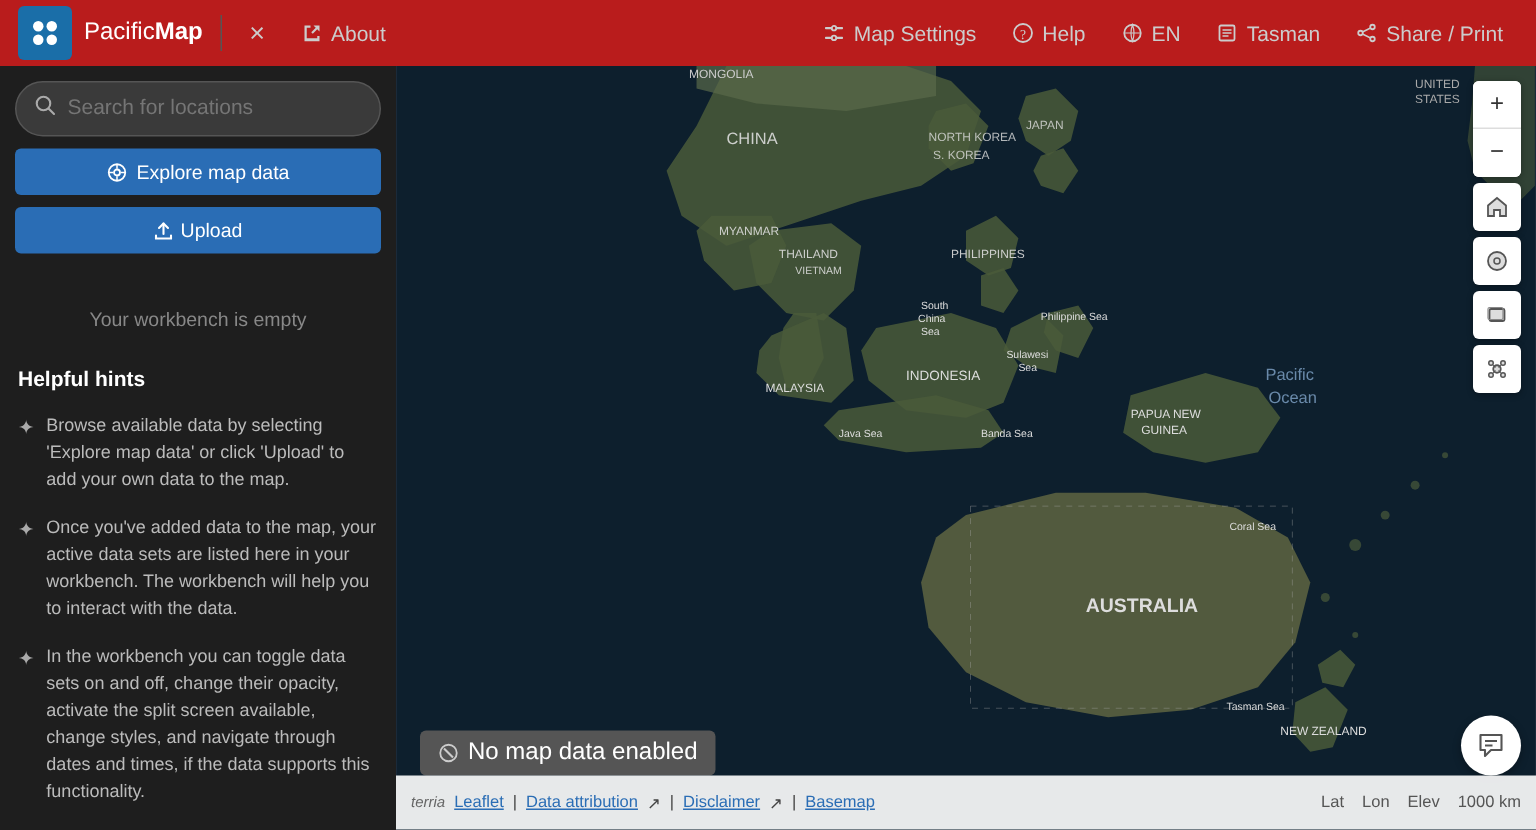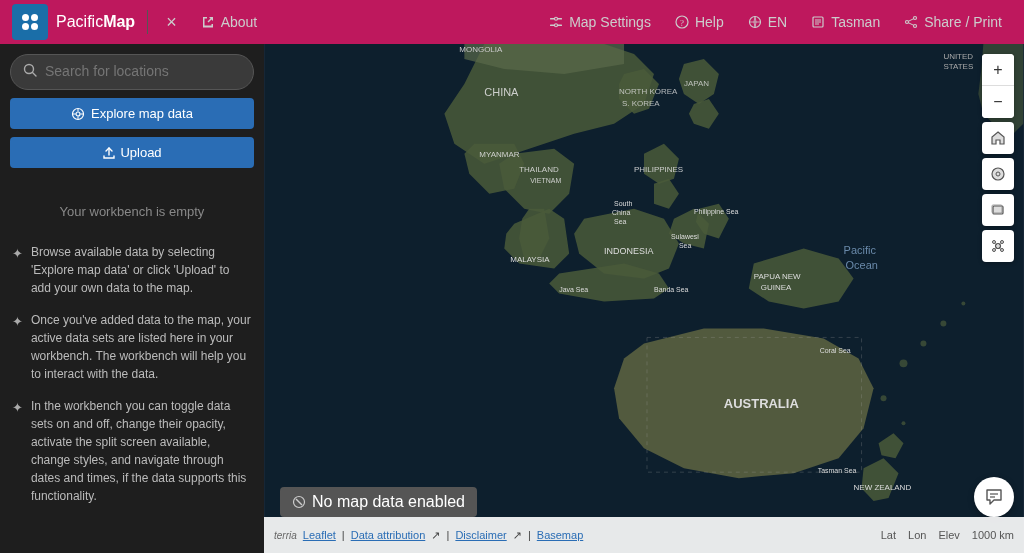--- a/index.html
+++ b/index.html
@@ -2,21 +2,21 @@
 <html><head>
   <meta charset="utf-8">
   <style>
     * { margin: 0; padding: 0; box-sizing: border-box; }
     body { font-family: -apple-system, BlinkMacSystemFont, 'Segoe UI', sans-serif; width: 1024px; height: 553px; overflow: hidden; display: flex; flex-direction: column; }
 
     
     .navbar {
       display: flex;
       align-items: center;
-      background: #be185d;
+      background: #b91c1c;
       height: 44px;
       padding: 0 12px;
       gap: 8px;
       z-index: 100;
       flex-shrink: 0;
     }
     .navbar-logo {
       display: flex;
       align-items: center;
       gap: 8px;
@@ -388,20 +388,21 @@
         </svg>
         <span>Upload</span>
       </button>
     </div>
 
     <div class="workbench-empty">
       <span>Your workbench is empty</span>
     </div>
 
     <div class="helpful-hints">
+      <h3>Helpful hints</h3>
 
       <div class="hint-item">
         <span class="hint-icon">✦</span>
         <span>Browse available data by selecting 'Explore map data' or click 'Upload' to add your own data to the map.</span>
       </div>
       <div class="hint-item">
         <span class="hint-icon">✦</span>
         <span>Once you've added data to the map, your active data sets are listed here in your workbench. The workbench will help you to interact with the data.</span>
       </div>
       <div class="hint-item">

